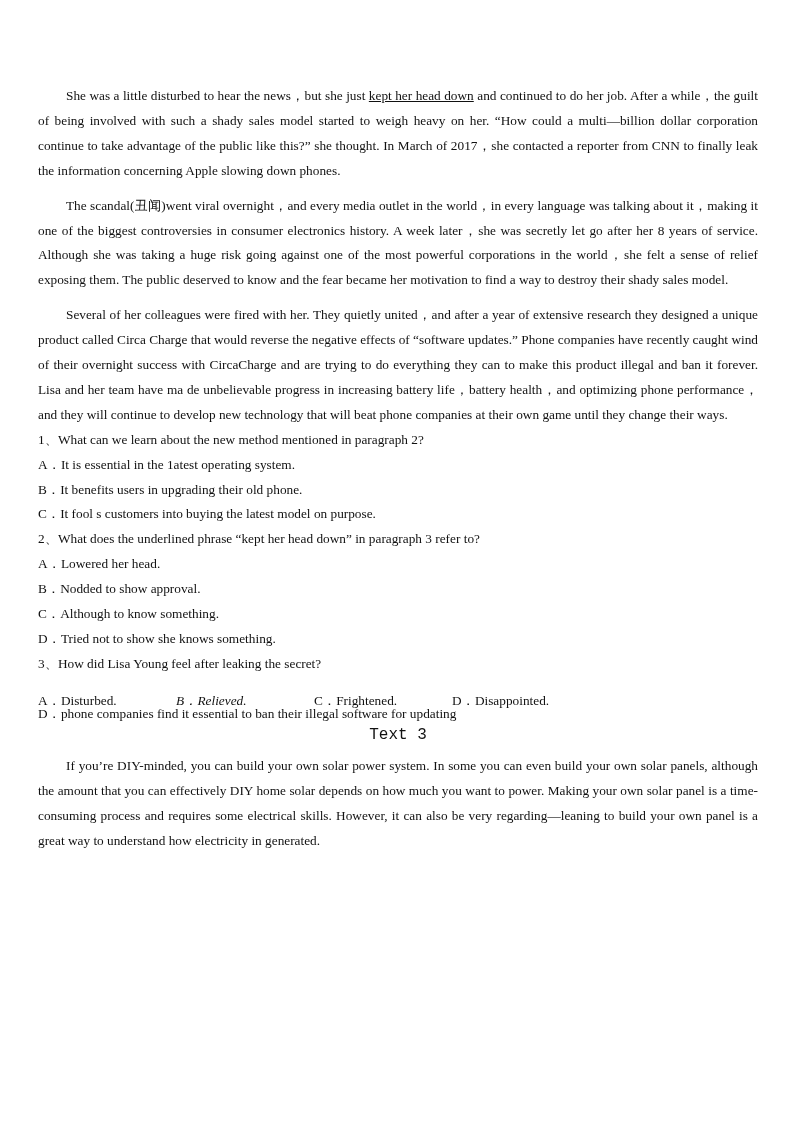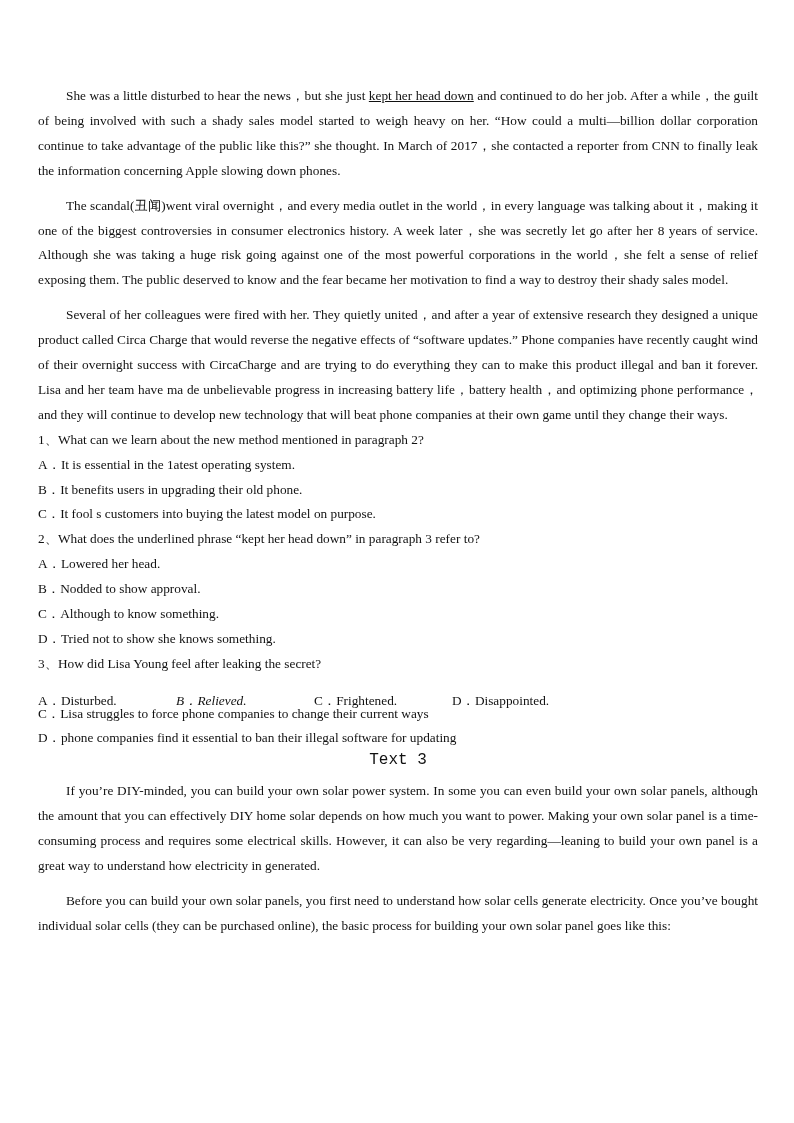--- a/index.html
+++ b/index.html
@@ -45,22 +45,20 @@
     <div class="line">3、How did Lisa Young feel after leaking the secret?</div>
     <div class="opts-row">
       <span class="opt" style="left:0px;">A．Disturbed.</span>
       <span class="opt" style="left:138px;font-style:italic;">B．Relieved.</span>
       <span class="opt" style="left:276px;">C．Frightened.</span>
       <span class="opt" style="left:414px;">D．Disappointed.</span>
     </div>
   </div>
 
   <div>
-    <div class="line">C．Lisa struggles to force phone companies to change their current ways</div>
     <div class="line">D．phone companies find it essential to ban their illegal software for updating</div>
   </div>
 
   <div class="heading">Text 3</div>
 
   <p class="para indent">If you’re DIY-minded, you can build your own solar power system. In some you can even build your own solar panels, although the amount that you can effectively DIY home solar depends on how much you want to power. Making your own solar panel is a time-consuming process and requires some electrical skills. However, it can also be very regarding—leaning to build your own panel is a great way to understand how electricity in generated.</p>
-  <p class="para indent">Before you can build your own solar panels, you first need to understand how solar cells generate electricity. Once you’ve bought individual solar cells (they can be purchased online), the basic process for building your own solar panel goes like this:</p>
 
 </div>
 
 </body></html>

